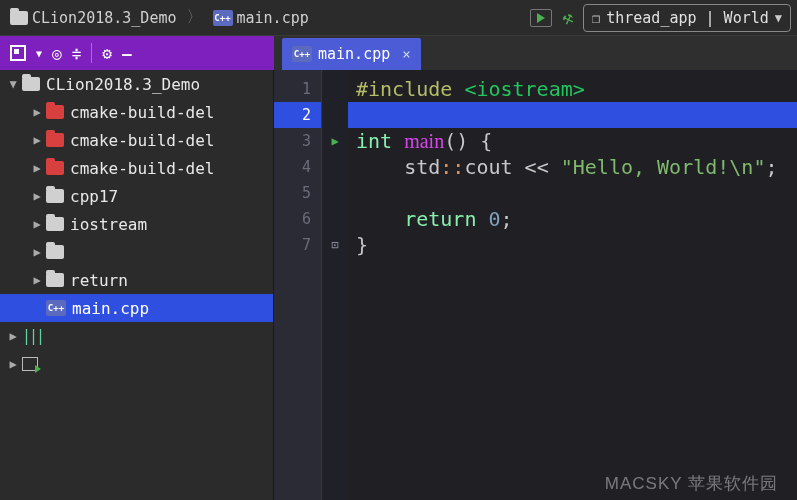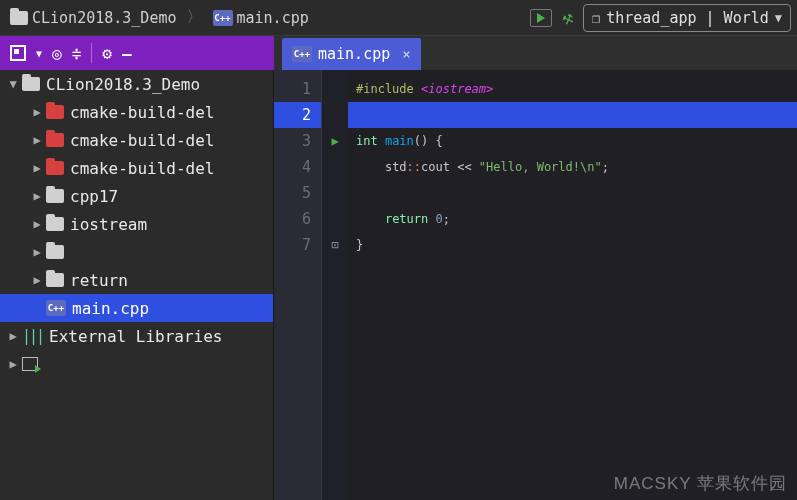--- a/index.html
+++ b/index.html
@@ -198,39 +198,39 @@
   .fold-col {
     width:26px; background:#202028;
     padding-top:6px; line-height:26px; text-align:center;
     color:#8a8a9a; font-size:12px;
   }
   .fold-col .run-tri{
     color:#4caf50; font-size:12px;
   }
   .code {
     flex:1; padding:6px 0 0 8px;
-    font-size:12px; line-height:26px;
+    font-size:20px; line-height:26px;
     color:#c8c8c8;
     white-space:pre;
   }
   .code .line { height:26px; display:flex; align-items:center; }
   .code .sel-line { background:#2f4fe0; margin-left:-8px; padding-left:8px; width:calc(100% + 8px);}
   .tok-olive { color:#b5bd68; }
-  .tok-angle { color:#d946ef;font-style:italic; }
+  .tok-angle { color:#22c55e; }
   .tok-key   { color:#86efac; }
-  .tok-func  { color:#0ea5e9; }
+  .tok-func  { color:#d946ef;font-family:Liberation Serif, serif; }
   .tok-punc  { color:#c8c8c8; }
   .tok-colon { color:#de935f; }
   .tok-str   { color:#7fb96e; }
   .tok-num   { color:#81a2be; }
   .tok-std   { color:#c8c8c8; }
 
   
   .watermark{
-    position:absolute; right:10px; bottom:6px;
+    position:absolute; right:19px; bottom:6px;
     text-align:center; color:rgba(255,255,255,.4);
     font-family:"Helvetica Neue",sans-serif;
     line-height:1.1;
   }
   .watermark .l1{ font-size:17px; letter-spacing:1px; }
   .watermark .l2{ font-size:12px; }
 </style>
 </head>
 <body>
 
@@ -328,21 +328,20 @@
       <li class="depth2 selected">
         <span class="arrow"></span>
         <span class="ticon">
           <span class="cpp-file-icon">C++</span>
         </span>
         <span>main.cpp</span>
       </li>
       <li class="depth1">
         <span class="arrow">▶</span>
         <span class="ticon ext-lib-icon">|||</span>
-        <span>External Libraries</span>
       </li>
       <li class="depth1">
         <span class="arrow">▶</span>
         <span class="ticon">
           <span class="scratch-icon"></span>
         </span>
       </li>
     </ul>
 </div>
 

